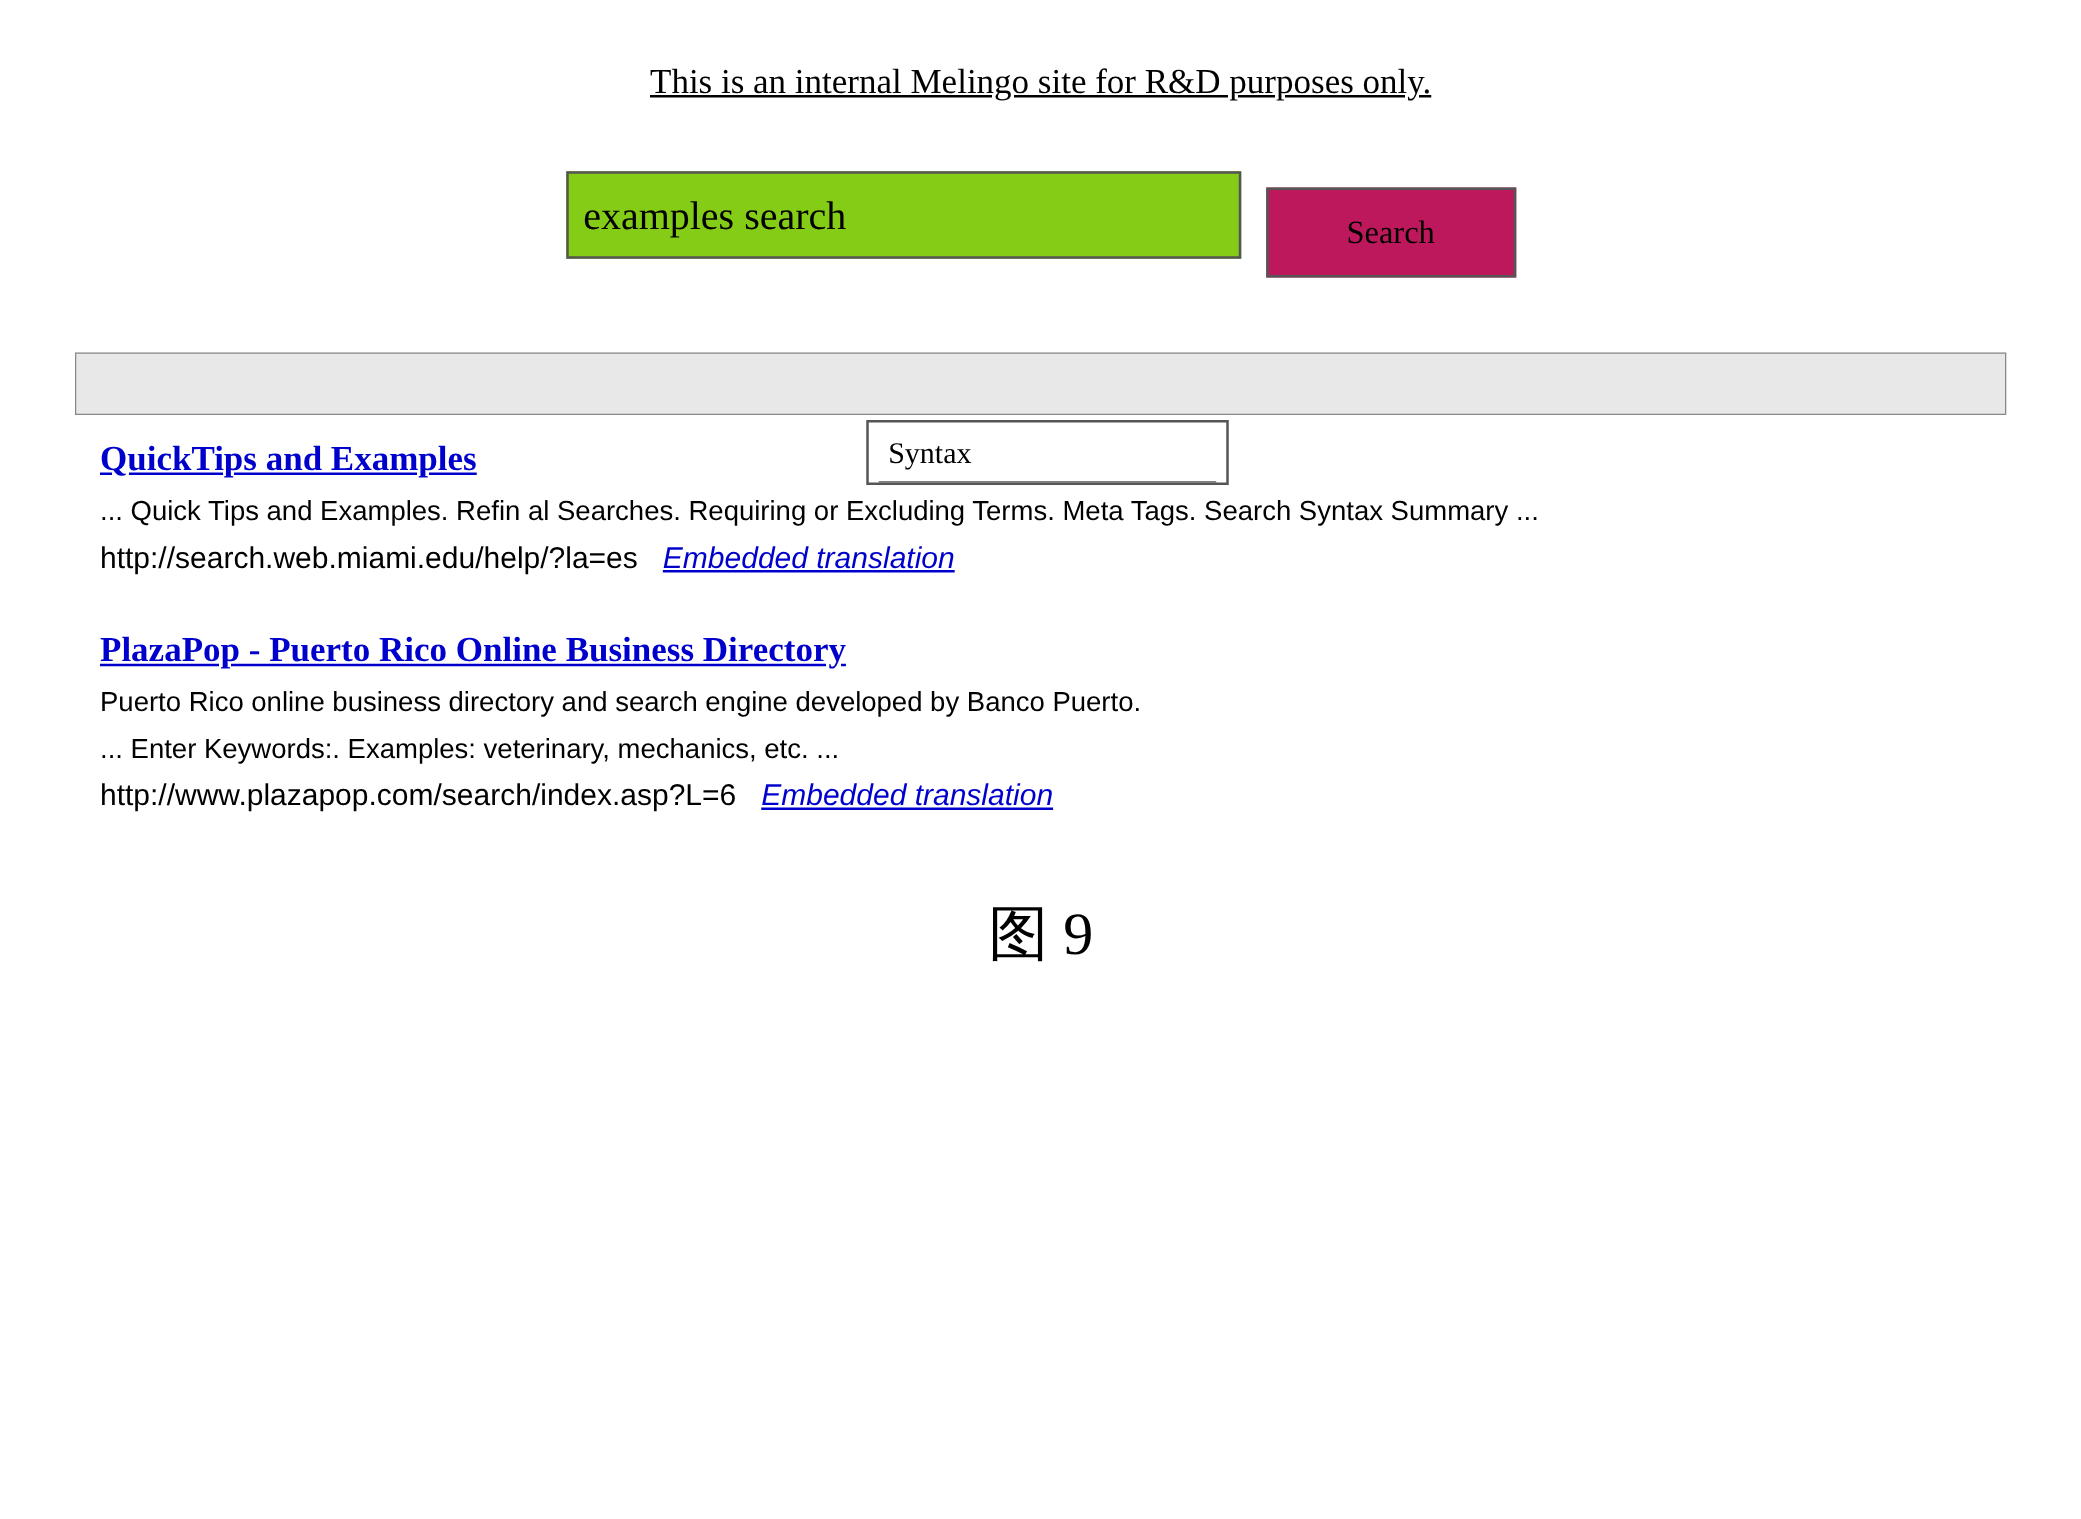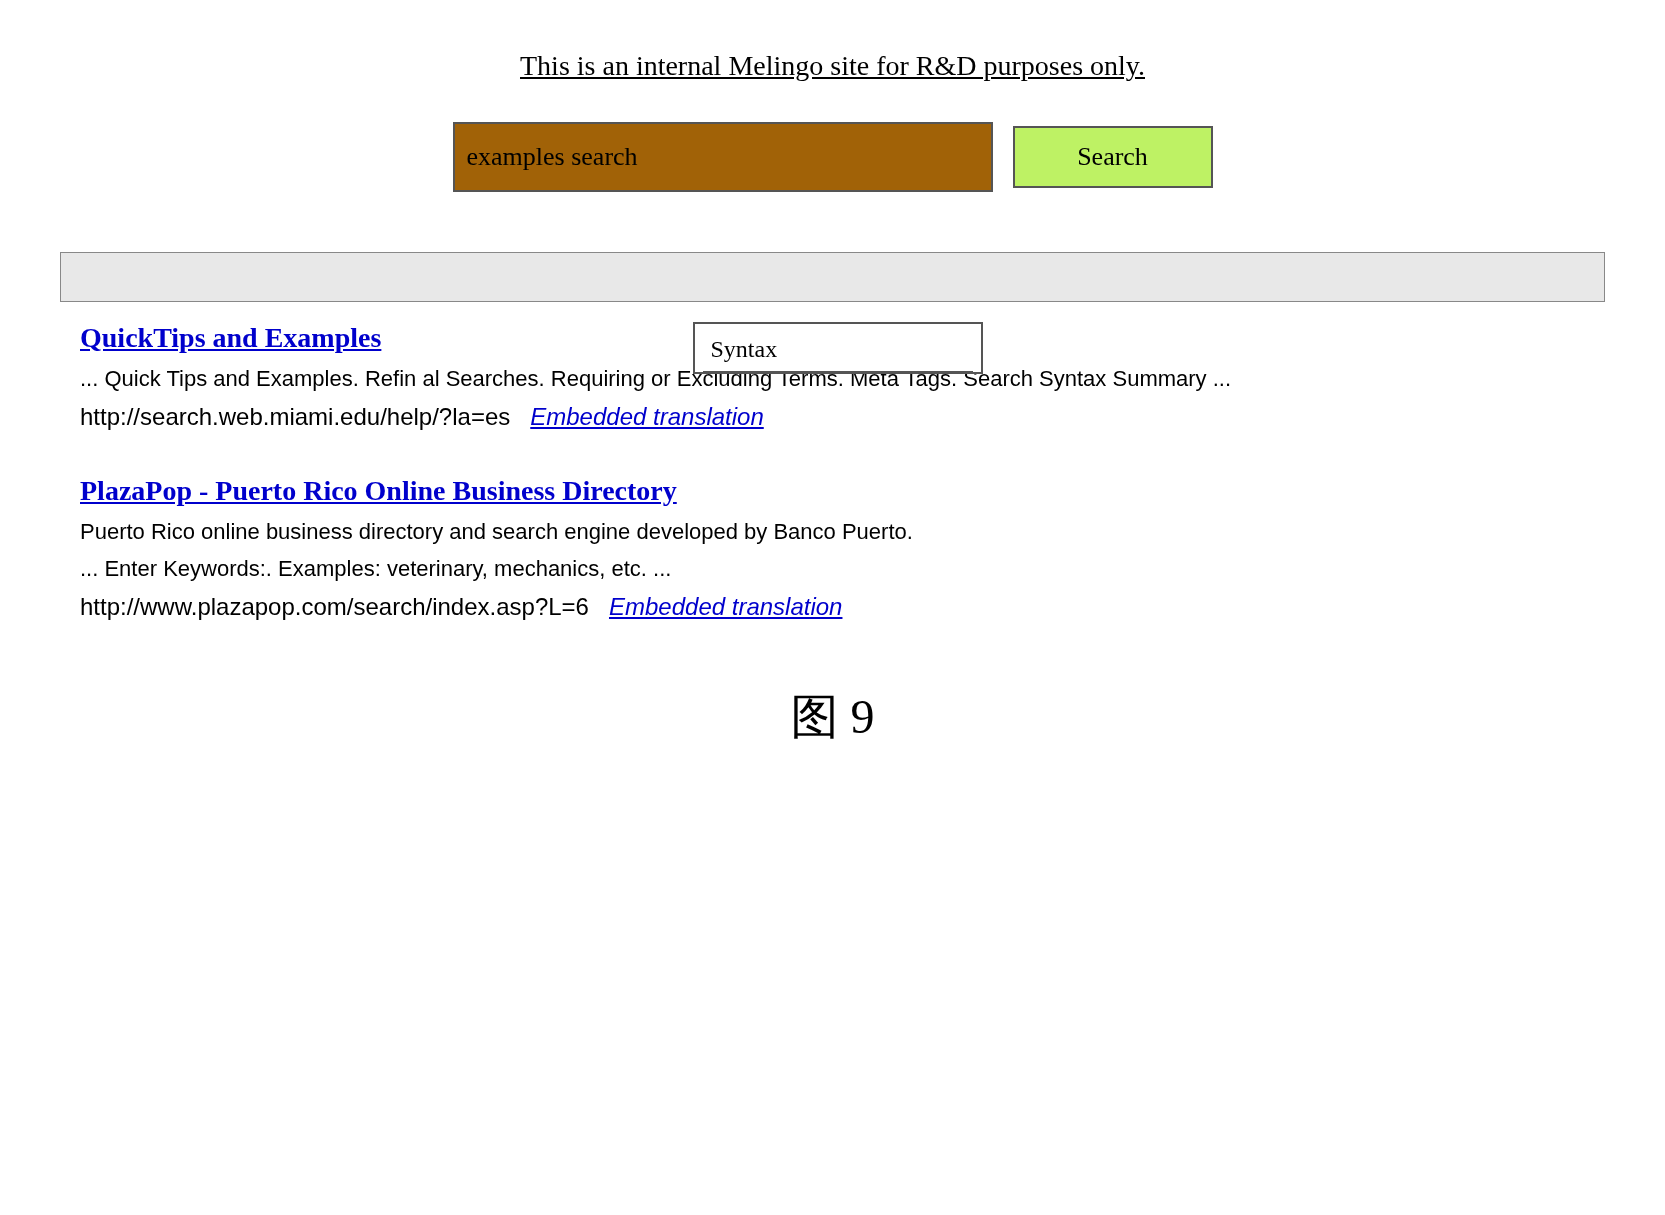--- a/index.html
+++ b/index.html
@@ -30,52 +30,53 @@
       justify-content: center;
       align-items: center;
       gap: 20px;
       margin-bottom: 60px;
     }
 
     .search-input {
       width: 540px;
       height: 70px;
       border: 2px solid #555;
-      font-size: 26px;
+      font-size: 32px;
       font-family: serif;
       padding: 8px 12px;
-      background: #a16207;
+      background: #84cc16;
     }
 
     .search-button {
       width: 200px;
-      height: 62px;
+      height: 72px;
       border: 2px solid #555;
-      background: #bef264;
+      background: #be185d;
       font-size: 26px;
       font-family: serif;
       cursor: pointer;
+      margin-top: 28px;
     }
 
     .toolbar-bar {
       width: 100%;
       height: 50px;
       border: 1px solid #888;
       background: #e8e8e8;
       margin-bottom: 0;
     }
 
     .results-area {
       position: relative;
       padding-top: 20px;
     }
 
     .tooltip-box {
       position: absolute;
-      top: 20px;
+      top: 4px;
       left: 50%;
       transform: translateX(-140px);
       width: 290px;
       border: 2px solid #555;
       background: #fff;
       z-index: 10;
       font-family: serif;
     }
 
     .tooltip-header {

